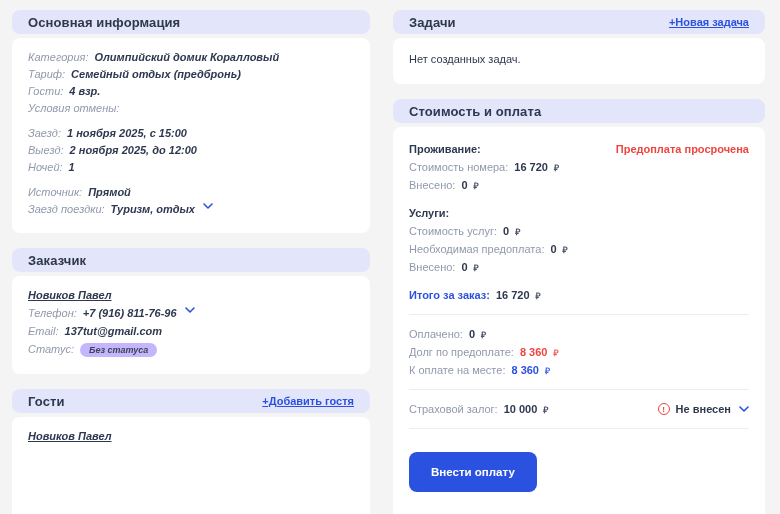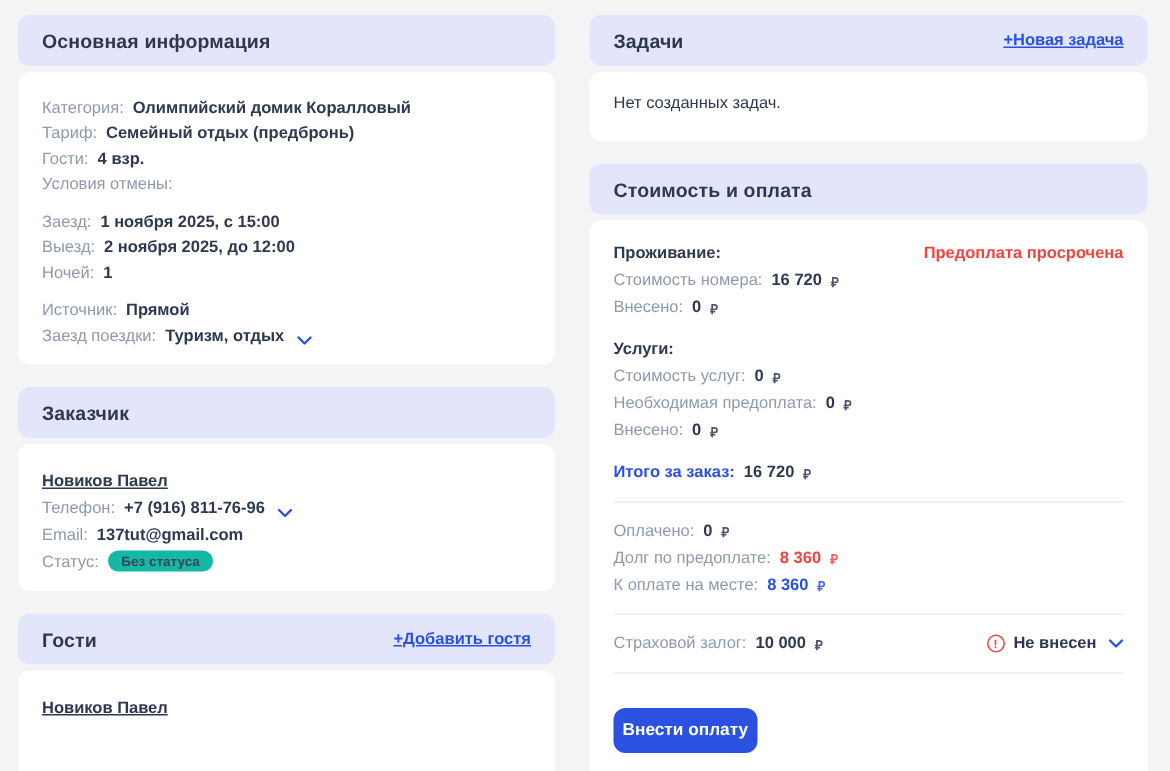--- a/index.html
+++ b/index.html
@@ -8,42 +8,42 @@
     background:#f4f4f5;
     font-family:"Liberation Sans", sans-serif;
     color:#2e3850;
   }
   .page { display:flex; gap:23px; padding:10px 15px 0 12px; }
   .col-left { width:358px; flex:none; }
   .col-right { flex:1; min-width:0; }
 
   .panel { margin-bottom:15px; }
   .panel-header {
-    background:#e3e6fa; border-radius:8px; height:34px;
+    background:#e3e6fa; border-radius:8px; height:24px;
     display:flex; align-items:center; justify-content:space-between;
     padding:0 16px; margin-bottom:4px;
   }
   .panel-title { font-size:13px; font-weight:700; color:#2e3850; letter-spacing:.1px; }
   .card { background:#ffffff; border-radius:8px; padding:13px 16px; }
 
-  .row { display:flex; align-items:flex-end; gap:6px; font-size:11px; height:17px; white-space:nowrap; }
+  .row { display:flex; align-items:flex-start; gap:6px; font-size:11px; height:17px; white-space:nowrap;font-style:italic; }
   .row.tall { height:18px; }
   .lbl { color:#9099ab; }
   .val { color:#2e3850; font-weight:700; }
   .gap8 { height:8px; }
   .gap10 { height:10px; }
 
   .link { color:#2b51e0; text-decoration:underline; font-weight:700; font-size:11px; cursor:pointer; }
   .name-link { color:#2e3850; font-weight:700; font-size:11px; text-decoration:underline; cursor:pointer; }
 
   .chev { display:inline-flex; align-items:center; cursor:pointer; margin-left:2px; }
   .chev svg { display:block; }
 
   .badge {
-    background:#14b8a6; color:#3c4557; font-size:9px; font-weight:600;
+    background:#c4b5fd; color:#3c4557; font-size:9px; font-weight:600;
     padding:2.5px 9px; border-radius:9px; line-height:1;
   }
 
   
   .prow { display:flex; align-items:center; gap:6px; font-size:11px; height:18px; white-space:nowrap; }
   .between { justify-content:space-between; }
   .left-group, .right-group { display:flex; align-items:center; gap:6px; }
   .divider { border-top:1px solid #ededf1; margin:10px 0; }
   .red { color:#f0453e; }
   .blue { color:#2b51e0; }
@@ -52,21 +52,21 @@
   .lbl-total { color:#2b51e0; font-weight:700; }
   .alert-icon {
     width:12px; height:12px; border:1.4px solid #f0453e; border-radius:50%;
     color:#f0453e; font-size:8px; font-weight:700; line-height:9px;
     display:inline-flex; align-items:center; justify-content:center;
   }
   .status-strong { font-weight:600; color:#2e3850; font-size:11px; }
 
   .pay-btn {
     background:#2b51e0; color:#fff; border:none; border-radius:8px;
-    height:30px; padding:0 6px; font-size:11.5px; font-weight:600;
+    height:40px; padding:0 22px; font-size:11.5px; font-weight:600;
     font-family:"Liberation Sans", sans-serif; cursor:pointer;
     margin:13px 0 11px;
     display:inline-flex; align-items:center;
   }
   .link-row { display:flex; align-items:center; gap:7px; height:20px; }
   .tasks-empty { font-size:11px; font-weight:500; color:#2e3850; padding:2px 0 6px; }
   .guests-card { min-height:132px; }
 </style>
 </head>
 <body>

